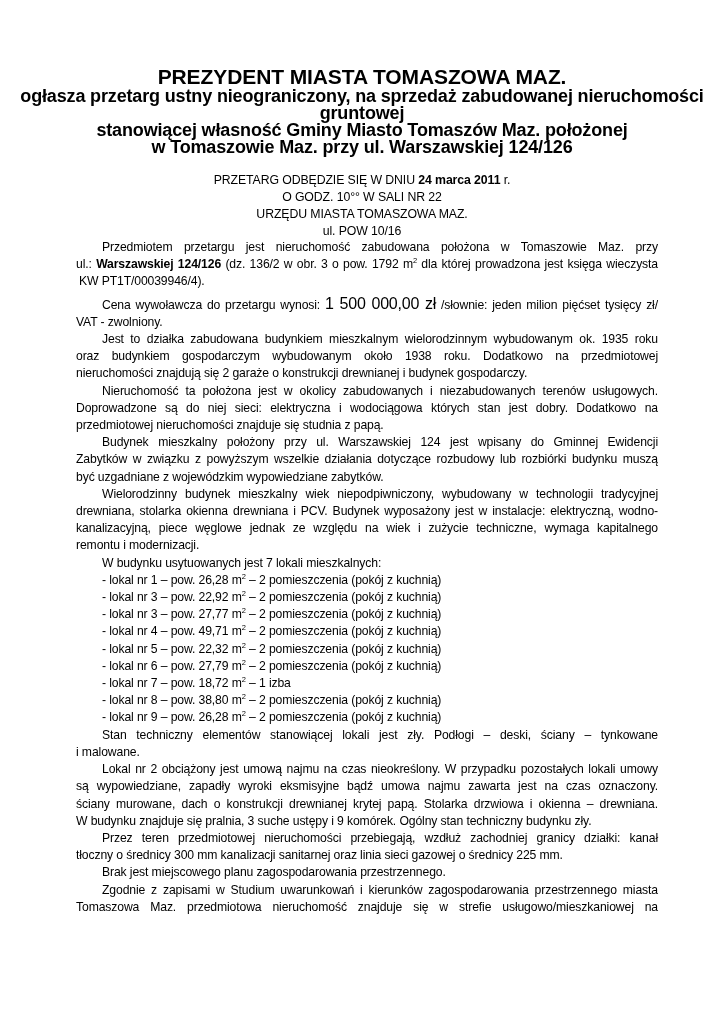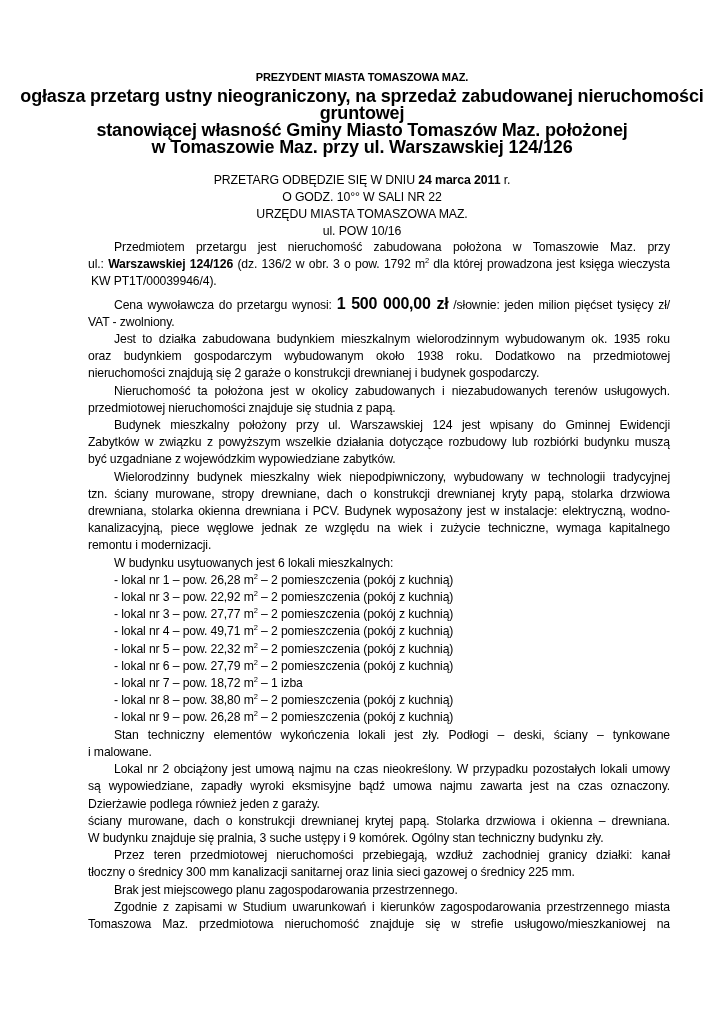--- a/index.html
+++ b/index.html
@@ -3,31 +3,31 @@
 <meta charset="utf-8">
 <style>
   html, body { margin: 0; padding: 0; background: #ffffff; }
   body {
     width: 724px; height: 1024px; overflow: hidden; position: relative;
     font-family: "Liberation Sans", "DejaVu Sans", sans-serif;
     color: #000000;
   }
   .page { position: absolute; left: 0; top: 0; width: 724px; height: 1024px; background: #fff; }
   .header { position: absolute; left: 0; top: 66px; width: 724px; text-align: center; }
-  .title { font-size: 11px; font-weight: bold; line-height: 22px; letter-spacing: -0.1px; }
+  .title { font-size: 21px; font-weight: bold; line-height: 22px; letter-spacing: -0.1px; }
   .subtitle { font-size: 18px; font-weight: bold; line-height: 17px; letter-spacing: -0.15px; }
   .meeting { position: absolute; left: 0; top: 172px; width: 724px; text-align: center; font-size: 12.3px; line-height: 17px; letter-spacing: -0.1px; }
   .meeting b { font-weight: bold; }
-  .body { position: absolute; left: 76px; top: 239px; width: 582px; font-size: 12.2px; line-height: 17.2px; letter-spacing: -0.12px; margin-left: 12px; }
+  .body { position: absolute; left: 76px; top: 239px; width: 582px; font-size: 12.2px; line-height: 17.2px; letter-spacing: -0.12px; }
   .p { margin: 0 0 0 0; text-align: justify; text-align-last: left; }
   .line { display: block; white-space: nowrap; }
   .j { text-align: justify; text-align-last: justify; display: block; white-space: normal; }
   .ind { text-indent: 26px; }
   .gap { height: 4px; }
-  .price { font-size: 16px; font-weight: bold; line-height: 17px; letter-spacing: -0.2px; }
+  .price { font-size: 16px; font-weight: normal; line-height: 17px; letter-spacing: -0.2px; }
   sup { font-size: 7.5px; line-height: 0; vertical-align: 5px; }
   .list .line { padding-left: 26px; }
   .kw { padding-left: 3px; }
 </style>
 </head>
 <body>
 
 <div class="page">
 
   <div class="header">
@@ -59,59 +59,58 @@
     </div>
 
     <div class="p">
       <span class="j ind">Jest to działka zabudowana budynkiem mieszkalnym wielorodzinnym wybudowanym ok. 1935  roku</span>
       <span class="j">oraz budynkiem gospodarczym wybudowanym około 1938 roku. Dodatkowo na przedmiotowej</span>
       <span class="line">nieruchomości znajdują się 2 garaże o konstrukcji drewnianej i budynek gospodarczy.</span>
     </div>
 
     <div class="p">
       <span class="j ind">Nieruchomość ta położona jest w okolicy zabudowanych i niezabudowanych terenów usługowych.</span>
+      <span class="j">Doprowadzone są do niej sieci: elektryczna i wodociągowa których stan jest dobry. Dodatkowo na</span>
       <span class="line">przedmiotowej nieruchomości znajduje się studnia z papą.</span>
     </div>
 
     <div class="p">
       <span class="j ind">Budynek mieszkalny położony przy ul. Warszawskiej 124  jest wpisany do Gminnej Ewidencji</span>
       <span class="j">Zabytków w związku z powyższym wszelkie działania dotyczące rozbudowy lub rozbiórki budynku muszą</span>
       <span class="line">być uzgadniane z wojewódzkim wypowiedziane zabytków.</span>
     </div>
 
     <div class="p">
       <span class="j ind">Wielorodzinny budynek mieszkalny wiek niepodpiwniczony, wybudowany w technologii tradycyjnej</span>
-      <span class="j">tzn. ściany murowane, stropy drewniane, dach o konstrukcji drewnianej kryty papą, stolarka drzwiowa</span>
       <span class="j">drewniana, stolarka okienna drewniana i PCV. Budynek wyposażony jest w instalacje: elektryczną, wodno-</span>
       <span class="j">kanalizacyjną, piece węglowe jednak ze względu na wiek i zużycie techniczne, wymaga kapitalnego</span>
       <span class="line">remontu i modernizacji.</span>
     </div>
 
     <div class="p list">
-      <span class="line">W budynku usytuowanych jest 6 lokali mieszkalnych:</span>
+      <span class="line">W budynku usytuowanych jest 7 lokali mieszkalnych:</span>
       <span class="line"><span>- lokal nr 1 – pow. 26,28 m</span><sup>2</sup><span> – 2 pomieszczenia (pokój z kuchnią)</span></span>
       <span class="line"><span>- lokal nr 3 – pow. 22,92 m</span><sup>2</sup><span> – 2 pomieszczenia (pokój z kuchnią)</span></span>
       <span class="line"><span>- lokal nr 3 – pow. 27,77 m</span><sup>2</sup><span> – 2 pomieszczenia (pokój z kuchnią)</span></span>
       <span class="line"><span>- lokal nr 4 – pow. 49,71 m</span><sup>2</sup><span> – 2 pomieszczenia (pokój z kuchnią)</span></span>
       <span class="line"><span>- lokal nr 5 – pow. 22,32 m</span><sup>2</sup><span> – 2 pomieszczenia (pokój z kuchnią)</span></span>
       <span class="line"><span>- lokal nr 6 – pow. 27,79 m</span><sup>2</sup><span> – 2 pomieszczenia (pokój z kuchnią)</span></span>
       <span class="line"><span>- lokal nr 7 – pow. 18,72 m</span><sup>2</sup><span> – 1 izba</span></span>
       <span class="line"><span>- lokal nr 8 – pow. 38,80 m</span><sup>2</sup><span> – 2 pomieszczenia (pokój z kuchnią)</span></span>
       <span class="line"><span>- lokal nr 9 – pow. 26,28 m</span><sup>2</sup><span> – 2 pomieszczenia (pokój z kuchnią)</span></span>
     </div>
 
     <div class="p">
-      <span class="j ind">Stan techniczny elementów wykończenia lokali jest zły. Podłogi – deski, ściany – tynkowane</span>
+      <span class="j ind">Stan techniczny elementów stanowiącej lokali jest zły. Podłogi – deski, ściany – tynkowane</span>
       <span class="line">i malowane.</span>
     </div>
 
     <div class="p">
       <span class="j ind">Lokal nr 2 obciążony jest umową najmu na czas nieokreślony. W przypadku pozostałych lokali umowy</span>
       <span class="j">są wypowiedziane, zapadły wyroki eksmisyjne bądź umowa najmu zawarta jest na czas oznaczony.</span>
-      <span class="line">Dzierżawie podlega również jeden z garaży.</span>
     </div>
 
     <div class="p">
       <span class="j">ściany murowane, dach o konstrukcji drewnianej krytej papą. Stolarka drzwiowa i okienna – drewniana.</span>
       <span class="line">W budynku znajduje się pralnia, 3 suche ustępy i 9 komórek. Ogólny stan techniczny budynku zły.</span>
     </div>
 
     <div class="p">
       <span class="j ind">Przez teren przedmiotowej nieruchomości przebiegają, wzdłuż zachodniej granicy działki: kanał</span>
       <span class="line">tłoczny  o średnicy 300 mm kanalizacji sanitarnej oraz linia sieci gazowej o średnicy 225 mm.</span>

